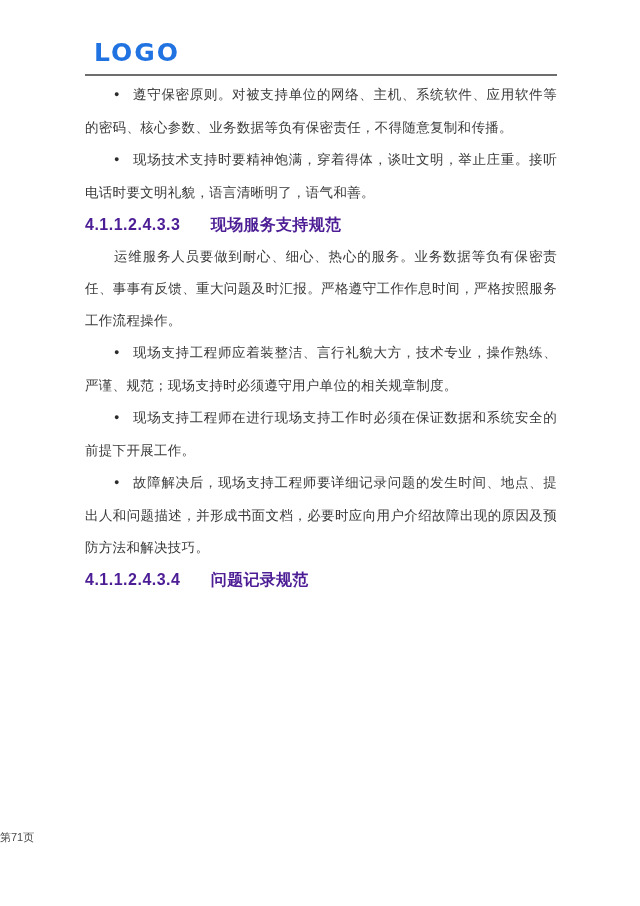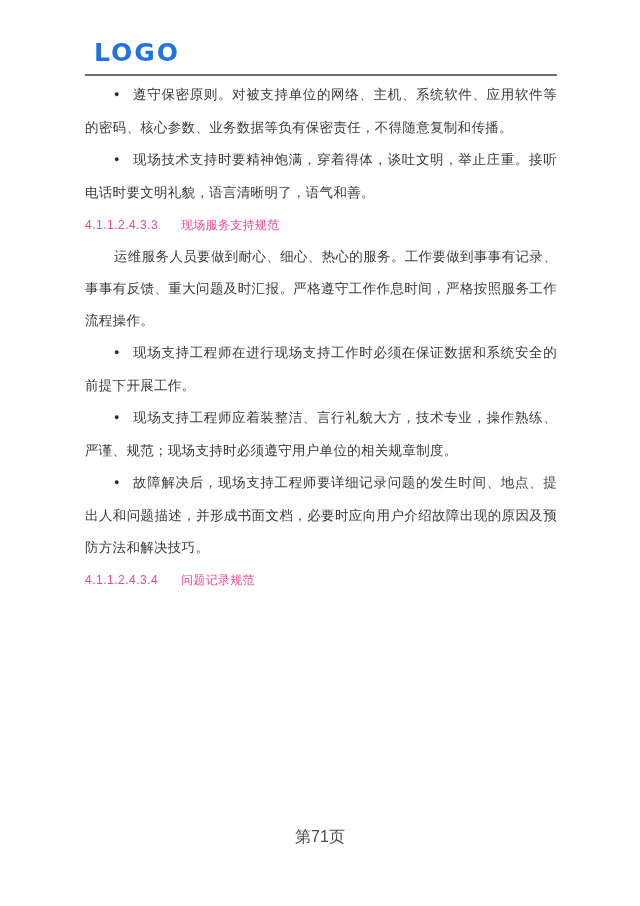--- a/index.html
+++ b/index.html
@@ -39,32 +39,32 @@
   .bullet-item, .para-indent { text-indent:2.15em; }
   .bullet-mark {
     font-size:9px;
     margin-right:13px;
     position:relative;
     top:-2px;
     color:#2b2b2b;
   }
   .heading {
     margin:15px 0 11px 0;
-    font-size:12px;
-    font-weight:normal;
-    color:#ec4899;
+    font-size:16px;
+    font-weight:bold;
+    color:#4c1d95;
     line-height:32px;
     text-indent:0;
   }
   .heading .hnum { margin-right:1.9em; letter-spacing:0.5px; }
   .footer {
     position:absolute;
     left:0; right:0; top:827px;
-    text-align:center;
-    font-size:16px;
+    text-align:left;
+    font-size:11px;
     line-height:20px;
     color:#4a4a4a;
   }
 </style>
 </head>
 <body>
 
 <div class="page">
 
   <div class="header">
@@ -73,25 +73,25 @@
   </div>
 
   <div class="content">
 
     <p class="bullet-item"><span class="bullet-mark">●</span><span>遵守保密原则。对被支持单位的网络、主机、系统软件、应用软件等的密码、核心参数、业务数据等负有保密责任，不得随意复制和传播。</span></p>
 
     <p class="bullet-item"><span class="bullet-mark">●</span><span>现场技术支持时要精神饱满，穿着得体，谈吐文明，举止庄重。接听电话时要文明礼貌，语言清晰明了，语气和善。</span></p>
 
     <p class="heading"><span class="hnum">4.1.1.2.4.3.3</span><span class="htitle">现场服务支持规范</span></p>
 
-    <p class="para-indent">运维服务人员要做到耐心、细心、热心的服务。工作要做到事事有记录、事事有反馈、重大问题及时汇报。严格遵守工作作息时间，严格按照服务工作流程操作。</p>
+    <p class="para-indent">运维服务人员要做到耐心、细心、热心的服务。业务数据等负有保密责任、事事有反馈、重大问题及时汇报。严格遵守工作作息时间，严格按照服务工作流程操作。</p>
+
+    <p class="bullet-item"><span class="bullet-mark">●</span><span>现场支持工程师应着装整洁、言行礼貌大方，技术专业，操作熟练、严谨、规范；现场支持时必须遵守用户单位的相关规章制度。</span></p>
 
     <p class="bullet-item"><span class="bullet-mark">●</span><span>现场支持工程师在进行现场支持工作时必须在保证数据和系统安全的前提下开展工作。</span></p>
-
-    <p class="bullet-item"><span class="bullet-mark">●</span><span>现场支持工程师应着装整洁、言行礼貌大方，技术专业，操作熟练、严谨、规范；现场支持时必须遵守用户单位的相关规章制度。</span></p>
 
 
     <p class="bullet-item"><span class="bullet-mark">●</span><span>故障解决后，现场支持工程师要详细记录问题的发生时间、地点、提出人和问题描述，并形成书面文档，必要时应向用户介绍故障出现的原因及预防方法和解决技巧。</span></p>
 
     <p class="heading"><span class="hnum">4.1.1.2.4.3.4</span><span class="htitle">问题记录规范</span></p>
 
 
   </div>
 
   <div class="footer">

